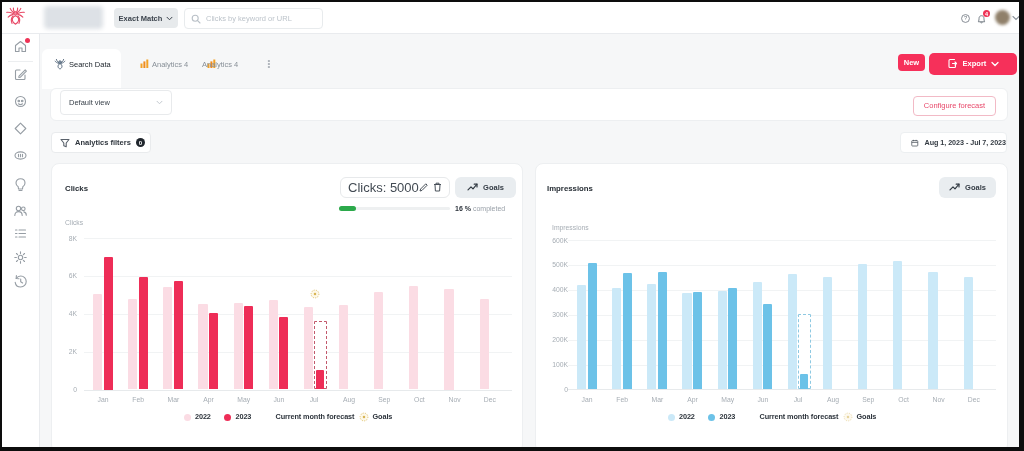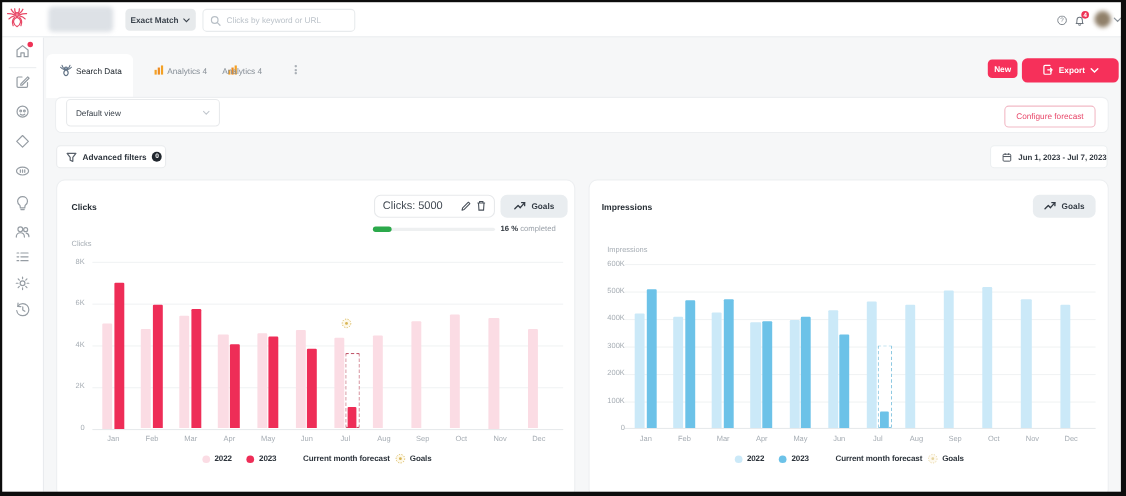--- a/index.html
+++ b/index.html
@@ -171,49 +171,49 @@
       <path d="M7.5 1.5 H3 C2.4 1.5 2 1.9 2 2.5 V8.5 C2 9.1 2.4 9.5 3 9.5 H7.5 C8.1 9.5 8.5 9.1 8.5 8.5 V7"></path>
       <path d="M5.5 5.5 H9.5 M9.5 5.5 L8 4 M9.5 5.5 L8 7"></path>
     </svg>
 Export
 <svg width="8" height="6" viewBox="0 0 8 6">
       <path d="M1 1.5 L4 4.5 L7 1.5" stroke="#fff" stroke-width="1.3" fill="none" stroke-linecap="round"></path>
     </svg>
 </div>
 
 <div class="card" style="left:50px;top:87.5px;width:958px;height:33px;border-radius:6px"></div>
-<div class="abs" style="left:60px;top:89.5px;width:140px;height:25px;background:#fff;border:1px solid #e8eaec;border-radius:4px;display:flex;align-items:center;justify-content:space-between;padding:0 8px">
+<div class="abs" style="left:60px;top:89.5px;width:112px;height:25px;background:#fff;border:1px solid #e8eaec;border-radius:4px;display:flex;align-items:center;justify-content:space-between;padding:0 8px">
 <span style="font-size:7.5px;color:#3b434c">Default view</span>
 <svg width="7" height="5" viewBox="0 0 8 6">
       <path d="M1 1.5 L4 4.5 L7 1.5" stroke="#c3c9cf" stroke-width="1.2" fill="none" stroke-linecap="round"></path>
     </svg>
 </div>
 <div class="abs" style="left:913px;top:96px;width:83px;height:19.5px;background:#fff;border:1px solid #f2bac6;border-radius:4px;color:#e8486a;font-size:7.5px;display:flex;align-items:center;justify-content:center">Configure forecast</div>
 
 <div class="abs" style="left:51px;top:132px;width:100px;height:21px;background:#fff;border:1px solid #e9ebed;border-radius:4px;display:flex;align-items:center;padding-left:8px;gap:5px">
 <svg width="10" height="10" viewBox="0 0 10 10" fill="none" stroke="#59616b" stroke-width="1.1" stroke-linejoin="round">
       <path d="M1 1.5 H9 L6.2 5 V8.7 L3.8 7.7 V5 Z"></path>
     </svg>
-<span style="font-size:7.5px;font-weight:bold;color:#2e353d">Advanced filters</span>
+<span style="font-size:7.5px;font-weight:bold;color:#2e353d">Analytics filters</span>
 <span style="width:9px;height:9px;border-radius:50%;background:#20262d;color:#fff;font-size:6px;font-weight:bold;display:flex;align-items:center;justify-content:center">0</span>
 </div>
 
 <div class="abs" style="left:900px;top:132px;width:107px;height:21px;background:#fff;border:1px solid #eceff1;border-radius:4px;display:flex;align-items:center;padding-left:10px;gap:6px">
 <svg width="10" height="10" viewBox="0 0 10 10" fill="none" stroke="#4a525b" stroke-width="1" stroke-linejoin="round">
       <rect x="1" y="1.8" width="8" height="7.2" rx="1"></rect>
       <path d="M1 4.2 H9 M3.2 0.8 V2.6 M6.8 0.8 V2.6"></path>
     </svg>
-<span style="font-size:7.2px;letter-spacing:-0.05px;font-weight:bold;color:#343b43">Jun 1, 2023 - Jul 7, 2023</span>
+<span style="font-size:7.2px;letter-spacing:-0.05px;font-weight:bold;color:#343b43">Aug 1, 2023 - Jul 7, 2023</span>
 </div>
 
 <div class="card" style="left:51px;top:163px;width:472px;height:290px"></div>
 <div class="abs" style="left:65px;top:184px;font-size:7.8px;font-weight:bold;color:#262d34">Clicks</div>
 
 <div class="abs" style="left:340px;top:177px;width:110px;height:20.5px;background:#fff;border:1px solid #e7e9eb;border-radius:6px;display:flex;align-items:center;padding:0 7px">
-<span style="font-size:10px;color:#424a53;flex:1">Clicks: 5000</span>
+<span style="font-size:13px;color:#424a53;flex:1">Clicks: 5000</span>
 <svg width="9" height="9" viewBox="0 0 9 9" fill="none" stroke="#4a525b" stroke-width="1">
       <path d="M1 8 L1.6 6 L6.8 0.8 L8.2 2.2 L3 7.4 L1 8 Z" stroke-linejoin="round"></path>
     </svg>
 <svg style="margin-left:5px" width="9" height="10" viewBox="0 0 9 10" fill="none" stroke="#4a525b" stroke-width="1">
       <path d="M1 2.5 H8 M3 2.5 V1.2 H6 V2.5 M2 2.5 L2.4 9 H6.6 L7 2.5"></path>
     </svg>
 </div>
 <div class="abs" style="left:455px;top:177px;width:61px;height:20.5px;background:#e9edf0;border-radius:6px;display:flex;align-items:center;justify-content:center;gap:5px">
 <svg width="11" height="8" viewBox="0 0 11 8" fill="none" stroke="#333b44" stroke-width="1.2" stroke-linecap="round" stroke-linejoin="round">
       <path d="M1 6.8 L4 3.8 L6 5.8 L10 1.2"></path>

